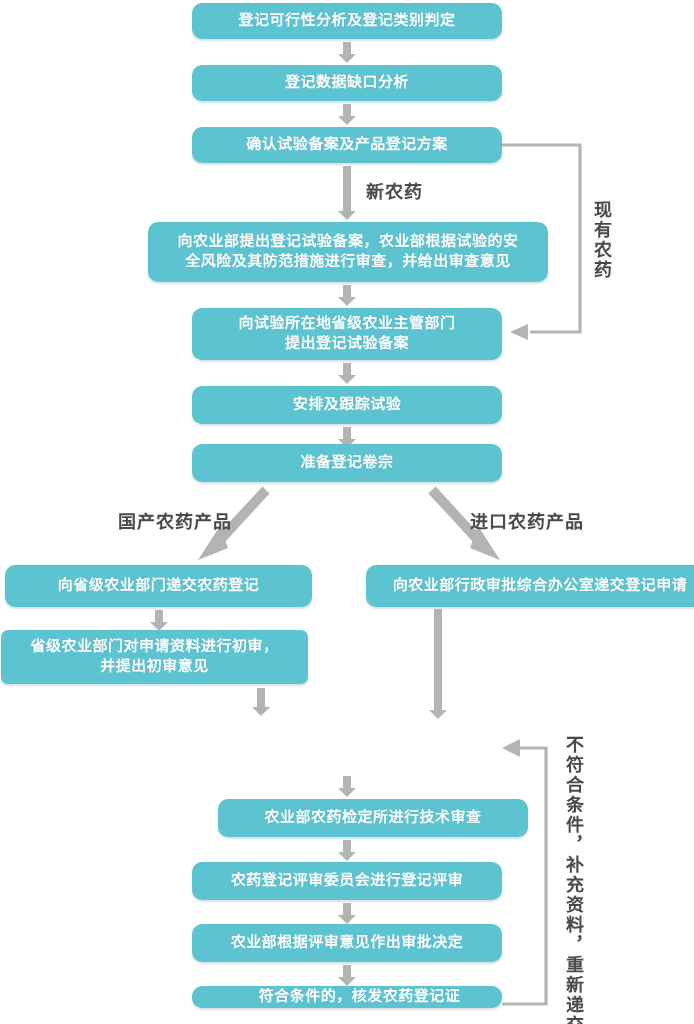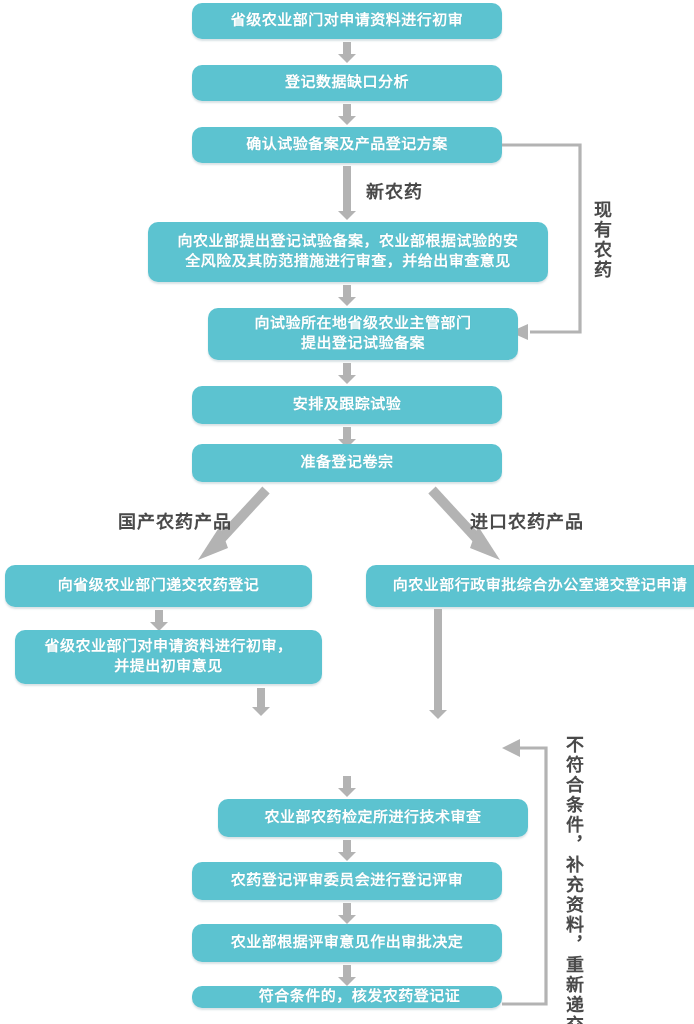--- a/index.html
+++ b/index.html
@@ -89,21 +89,21 @@
     white-space: nowrap;
     letter-spacing: 2px;
   }
 </style>
 </head>
 <body>
 
 <div id="flowchart">
 
   <div class="node" style="left:192px; top:3px; width:310px; height:36px;">
-    <span class="label">省级农业部门对申请资料进行初审</span>
+    <span class="label">登记可行性分析及登记类别判定</span>
   </div>
   <div class="arrow-v" style="left:338px; top:42px; height:21px;">
     <div class="shaft" style="height:12px;"></div>
     <div class="head" style="top:12px;"></div>
   </div>
 
   <div class="node" style="left:192px; top:65px; width:310px; height:36px;">
     <span class="label">登记数据缺口分析</span>
   </div>
   <div class="arrow-v" style="left:338px; top:104px; height:21px;">
@@ -133,21 +133,21 @@
 
   <div class="node" style="left:148px; top:222px; width:400px; height:60px;">
     <span class="label">向农业部提出登记试验备案，农业部根据试验的安
 全风险及其防范措施进行审查，并给出审查意见</span>
   </div>
   <div class="arrow-v" style="left:338px; top:285px; height:21px;">
     <div class="shaft" style="height:12px;"></div>
     <div class="head" style="top:12px;"></div>
   </div>
 
-  <div class="node" style="left:208px; top:308px; width:310px; height:52px;">
+  <div class="node" style="left:192px; top:308px; width:310px; height:52px;">
     <span class="label">向试验所在地省级农业主管部门
 提出登记试验备案</span>
   </div>
   <div class="arrow-v" style="left:338px; top:363px; height:21px;">
     <div class="shaft" style="height:12px;"></div>
     <div class="head" style="top:12px;"></div>
   </div>
 
   <div class="node" style="left:192px; top:386px; width:310px; height:38px;">
     <span class="label">安排及跟踪试验</span>
@@ -178,21 +178,21 @@
   </div>
 
   <div class="node" style="left:5px; top:565px; width:307px; height:42px;">
     <span class="label">向省级农业部门递交农药登记</span>
   </div>
   <div class="arrow-v" style="left:150px; top:610px; height:21px;">
     <div class="shaft" style="height:12px;"></div>
     <div class="head" style="top:12px;"></div>
   </div>
 
-  <div class="node" style="left:15px; top:630px; width:307px; height:54px;">
+  <div class="node" style="left:1px; top:630px; width:307px; height:54px;border-radius:7px;">
     <span class="label">省级农业部门对申请资料进行初审，
 并提出初审意见</span>
   </div>
 
   <div class="arrow-v" style="left:252px; top:688px; height:28px;">
     <div class="shaft" style="height:19px;"></div>
     <div class="head" style="top:19px;"></div>
   </div>
 
   <div class="node" style="left:366px; top:565px; width:348px; height:42px;">

